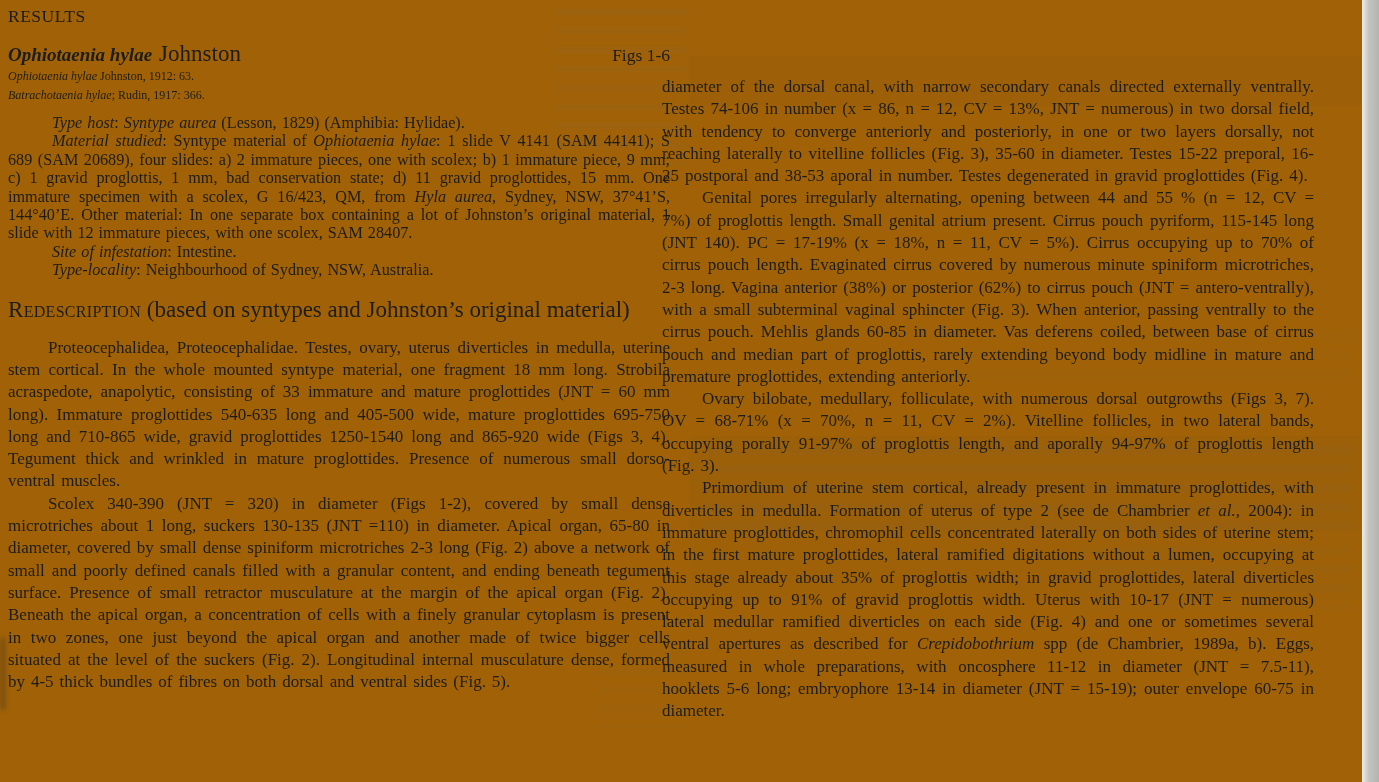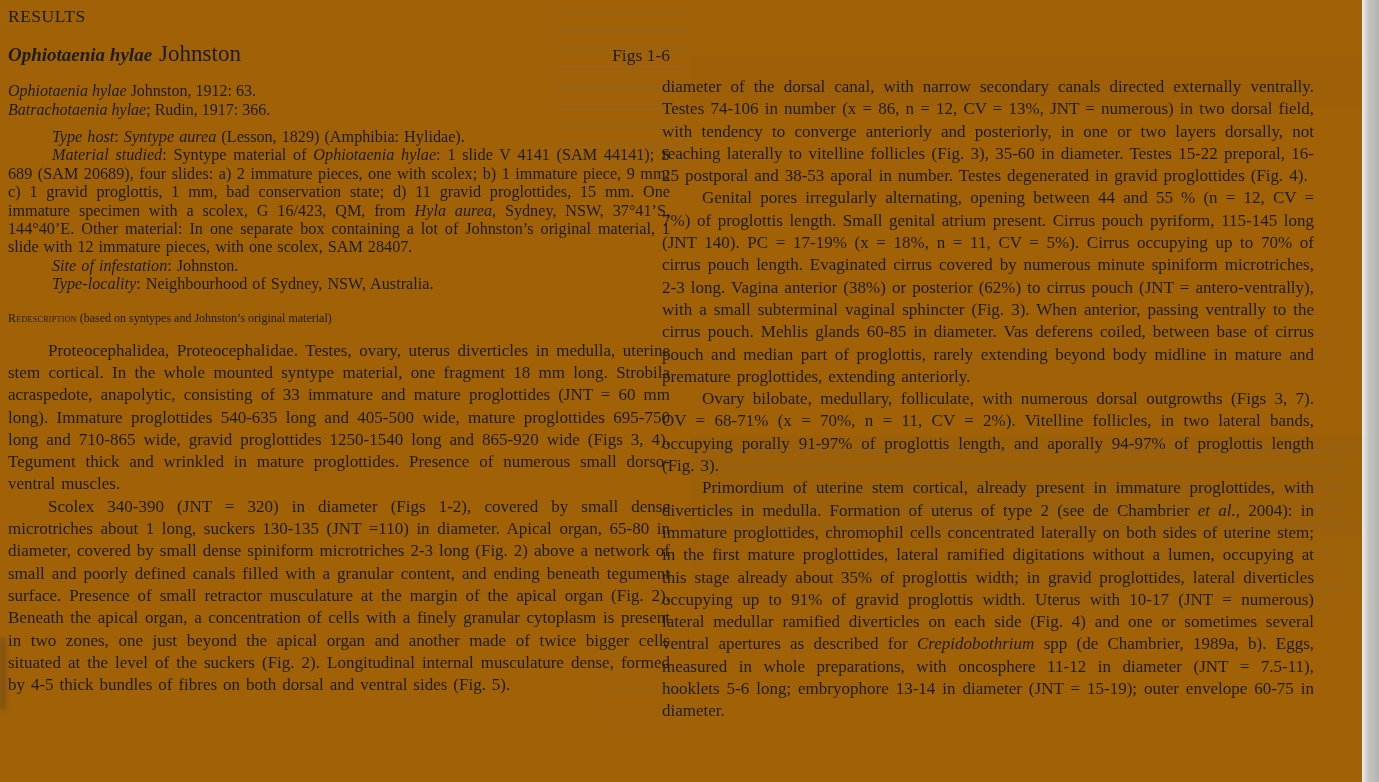--- a/index.html
+++ b/index.html
@@ -30,25 +30,25 @@
   
   .col{position:absolute;z-index:2;}
   .col-left{left:8px;top:6px;width:662px;}
   .col-right{left:662px;top:76px;width:652px;}
   .results-heading{font-size:17.5px;letter-spacing:.5px;margin:0;font-weight:400;}
   .species-row{display:flex;justify-content:space-between;align-items:baseline;margin-top:14px;}
   .species-left{display:flex;align-items:baseline;}
   .species-name{font-size:19px;font-weight:bold;font-style:italic;}
   .species-author{font-size:23px;margin-left:7px;}
   .figs-ref{font-size:17.5px;}
-  .synonymy{margin-top:14px;font-size:16px;line-height:19px;}
+  .synonymy{font-size:12px;line-height:19px;}
   .synonymy p{margin:0;}
   .front-matter{margin-top:9px;font-size:16.2px;line-height:18.4px;text-align:justify;word-spacing:.06em;}
   .front-matter p{margin:0;text-indent:44px;}
-  .redescription{margin:17px 0 14px 0;font-size:12px;}
+  .redescription{margin:17px 0 14px 0;font-size:23px;}
   .body{font-size:17px;line-height:22.3px;text-align:justify;word-spacing:.1em;}
   .body p{margin:0;text-indent:40px;}
   .body p.no-indent{text-indent:0;}
   .body p.justify-last{text-align-last:justify;}
   .i{font-style:italic;}
   .sc{font-variant:small-caps;letter-spacing:.3px;}
 </style>
 </head>
 <body>
 
@@ -77,21 +77,21 @@
     </div>
 
     <div class="synonymy">
       <p><span class="i">Ophiotaenia hylae</span><span> Johnston, 1912: 63.</span></p>
       <p><span class="i">Batrachotaenia hylae</span><span>; Rudin, 1917: 366.</span></p>
     </div>
 
     <div class="front-matter">
       <p><span class="i">Type host</span><span>: </span><span class="i">Syntype aurea</span><span> (Lesson, 1829) (Amphibia: Hylidae).</span></p>
       <p><span class="i">Material studied</span><span>: Syntype material of </span><span class="i">Ophiotaenia hylae</span><span>: 1 slide V 4141 (SAM 44141); S 689 (SAM 20689), four slides: a) 2 immature pieces, one with scolex; b) 1 immature piece, 9 mm; c) 1 gravid proglottis, 1 mm, bad conservation state; d) 11 gravid proglottides, 15 mm. One immature specimen with a scolex, G 16/423, QM, from </span><span class="i">Hyla aurea</span><span>, Sydney, NSW, 37°41’S, 144°40’E. Other material: In one separate box containing a lot of Johnston’s original material, 1 slide with 12 immature pieces, with one scolex, SAM 28407.</span></p>
-      <p><span class="i">Site of infestation</span><span>: Johnston.</span></p>
+      <p><span class="i">Site of infestation</span><span>: Intestine.</span></p>
       <p><span class="i">Type-locality</span><span>: Neighbourhood of Sydney, NSW, Australia.</span></p>
     </div>
 
     <div class="redescription"><span class="sc">Redescription</span><span> (based on syntypes and Johnston’s original material)</span></div>
 
     <div class="body">
       <p><span>Proteocephalidea, Proteocephalidae. Testes, ovary, uterus diverticles in medulla, uterine stem cortical. In the whole mounted syntype material, one fragment 18 mm long. Strobila acraspedote, anapolytic, consisting of 33 immature and mature proglottides (JNT = 60 mm long). Immature proglottides 540-635 long and 405-500 wide, mature proglottides 695-750 long and 710-865 wide, gravid proglottides 1250-1540 long and 865-920 wide (Figs 3, 4). Tegument thick and wrinkled in mature proglottides. Presence of numerous small dorso-ventral muscles.</span></p>
       <p><span>Scolex 340-390 (JNT = 320) in diameter (Figs 1-2), covered by small dense microtriches about 1 long, suckers 130-135 (JNT =110) in diameter. Apical organ, 65-80 in diameter, covered by small dense spiniform microtriches 2-3 long (Fig. 2) above a network of small and poorly defined canals filled with a granular content, and ending beneath tegument surface. Presence of small retractor musculature at the margin of the apical organ (Fig. 2). Beneath the apical organ, a concentration of cells with a finely granular cytoplasm is present in two zones, one just beyond the apical organ and another made of twice bigger cells situated at the level of the suckers (Fig. 2). Longitudinal internal musculature dense, formed by 4-5 thick bundles of fibres on both dorsal and ventral sides (Fig. 5).</span></p>
     </div>
   </div>

